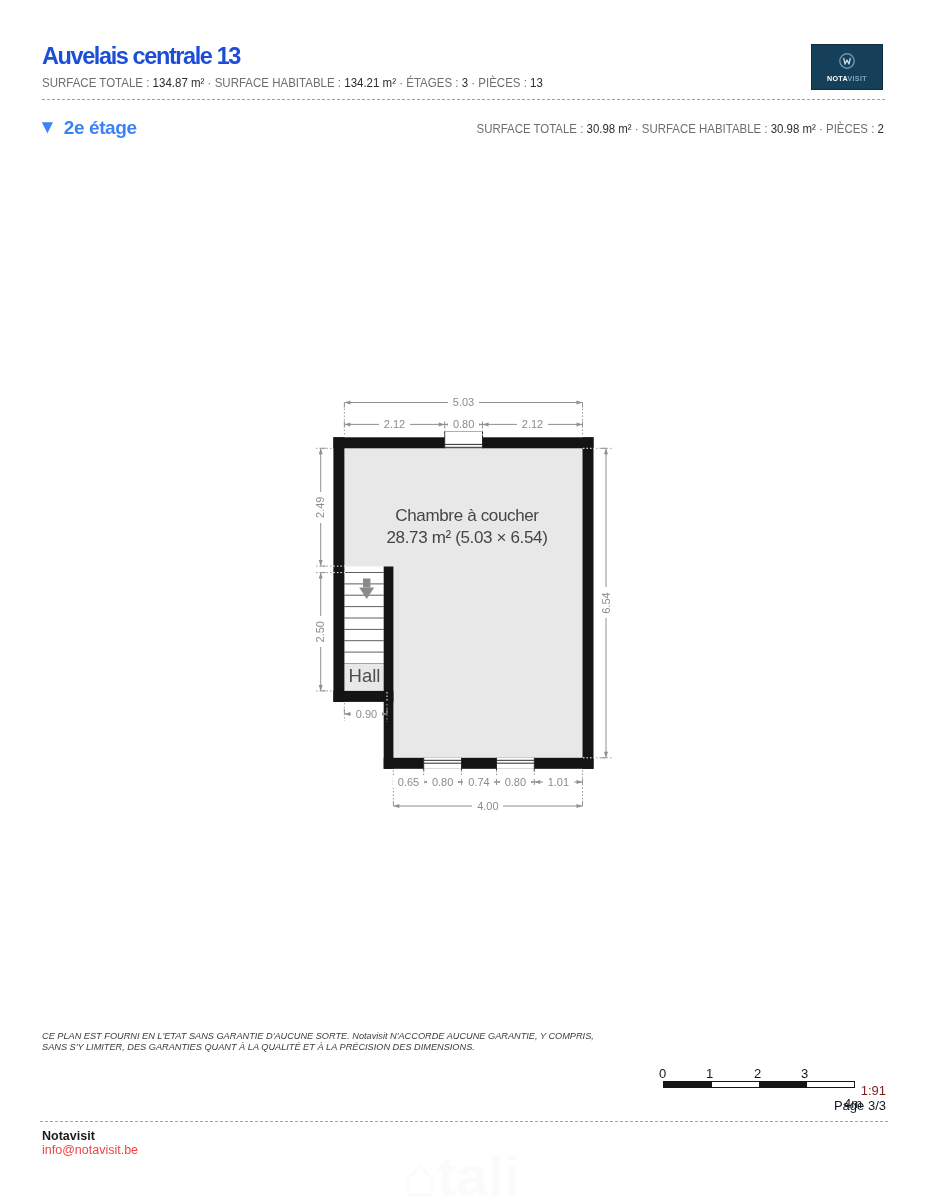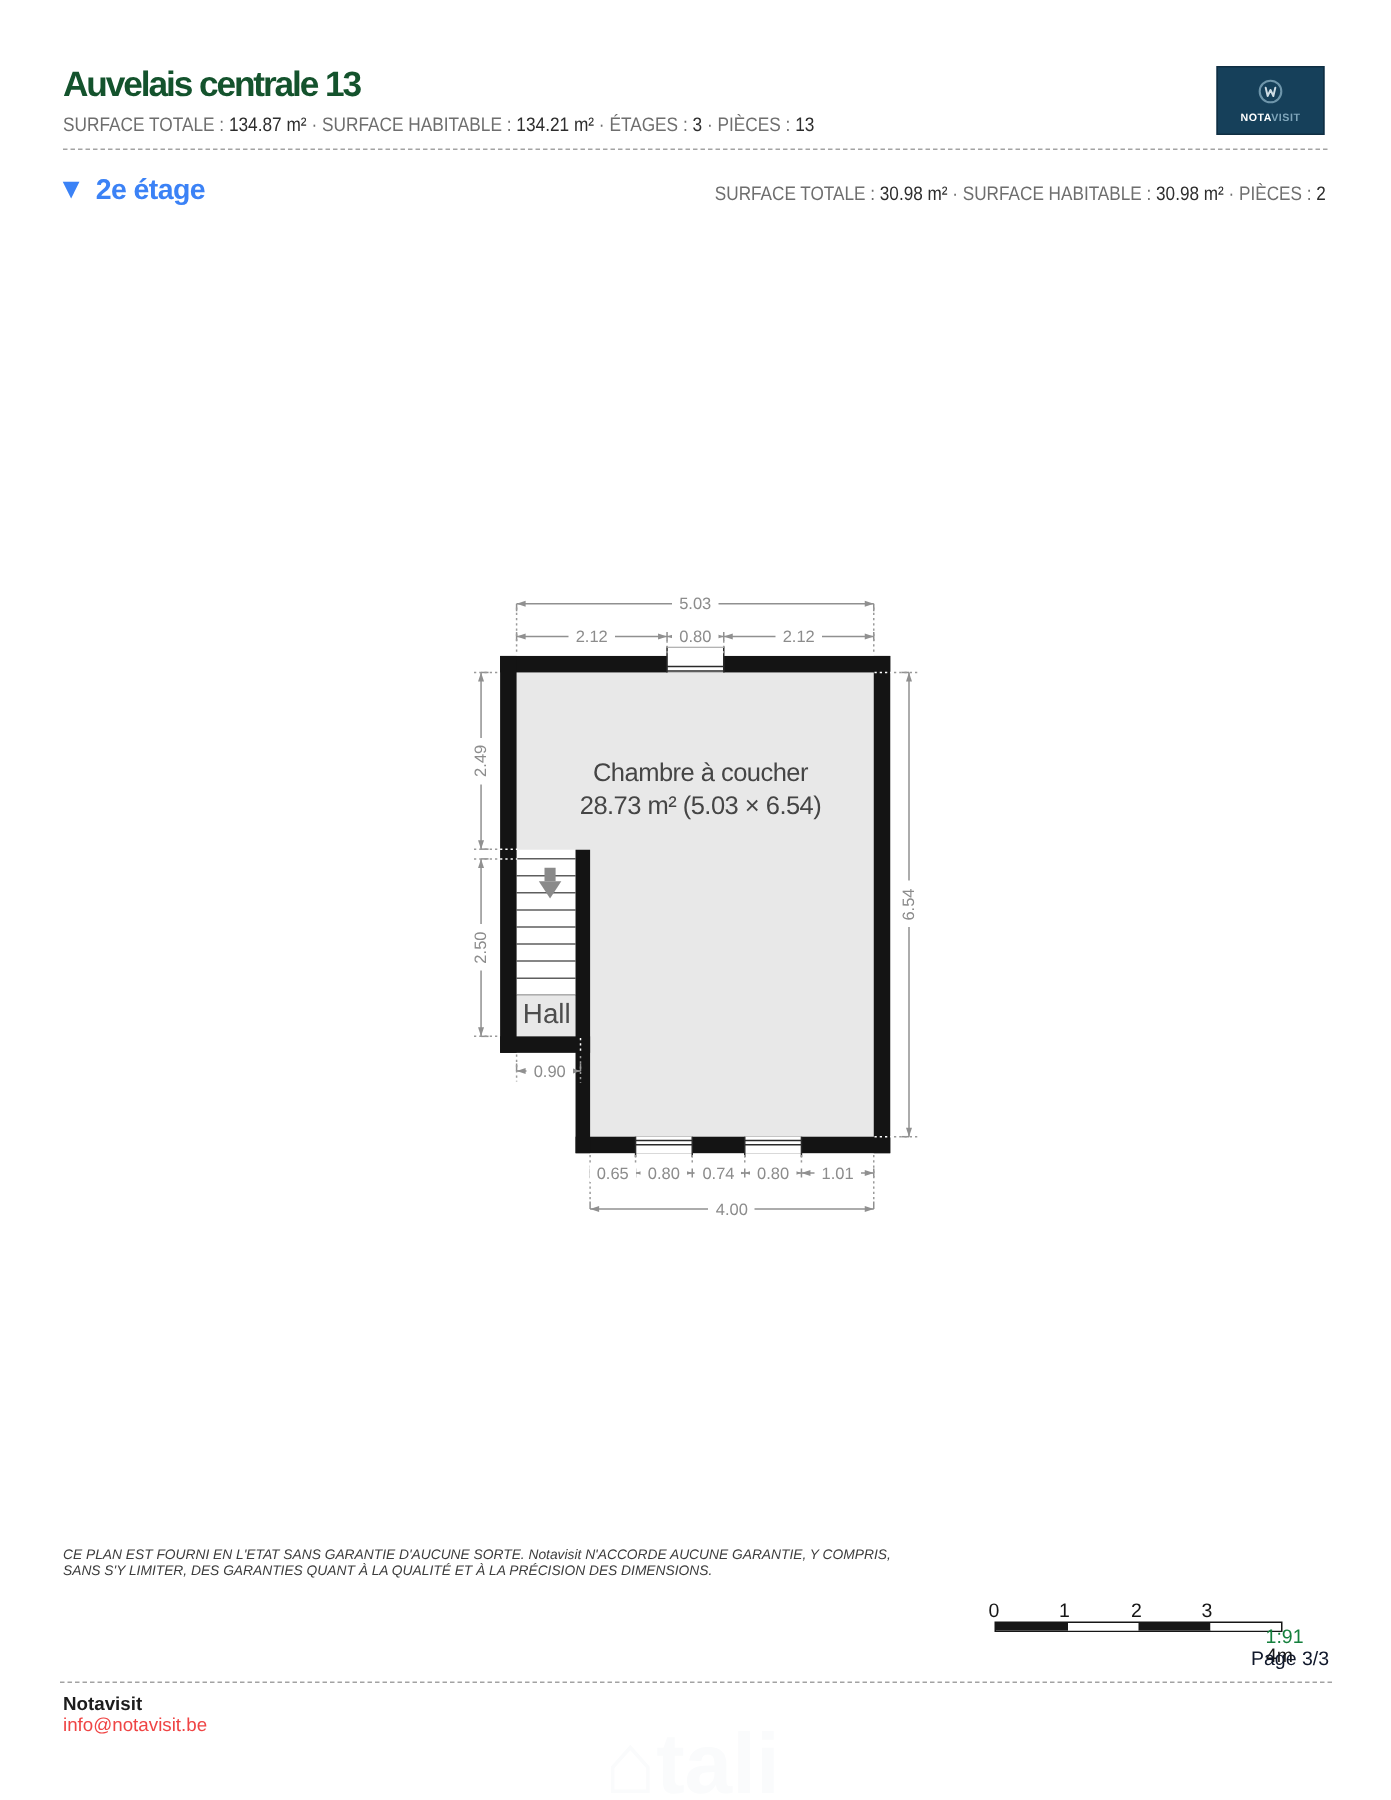--- a/index.html
+++ b/index.html
@@ -3,21 +3,21 @@
 <meta charset="utf-8">
 <style>
   html,body{margin:0;padding:0;}
   body{width:927px;height:1200px;background:#ffffff;position:relative;
        font-family:"Liberation Sans", sans-serif;overflow:hidden;}
   .abs{position:absolute;}
 </style>
 </head>
 <body>
 
-<div class="abs" style="left:42px;top:43px;font-size:23.5px;font-weight:bold;letter-spacing:-1.4px;color:#14532d;">Auvelais centrale 13</div>
+<div class="abs" style="left:42px;top:43px;font-size:23.5px;font-weight:bold;letter-spacing:-1.4px;color:#1d4ed8;">Auvelais centrale 13</div>
 
 <div class="abs" style="left:42px;top:75px;font-size:13px;color:#6e6e6e;transform:scaleX(0.885);transform-origin:left center;white-space:nowrap;">SURFACE TOTALE&nbsp;: <span style="color:#2d2d2d;">134.87 m²</span> · SURFACE HABITABLE&nbsp;: <span style="color:#2d2d2d;">134.21 m²</span> · ÉTAGES&nbsp;: <span style="color:#2d2d2d;">3</span> · PIÈCES&nbsp;: <span style="color:#2d2d2d;">13</span></div>
 
 <div class="abs" style="left:811px;top:44px;width:72px;height:46px;background:#16405a;outline:1px solid #0f2e42;outline-offset:-1px;">
   <svg width="72" height="46" viewBox="0 0 72 46">
     <circle cx="36" cy="17" r="7.2" fill="none" stroke="#6e95aa" stroke-width="1.4"></circle>
     <path d="M32.8 14.5 L34.1 20 L36 16 L37.9 20 L39.2 14.5" fill="none" stroke="#cfdde5" stroke-width="1.3" stroke-linecap="round" stroke-linejoin="round"></path>
     <text x="36" y="36.5" text-anchor="middle" font-family="Liberation Sans, sans-serif" font-size="7.1" font-weight="bold" letter-spacing="0.35"><tspan fill="#ffffff">NOTA</tspan><tspan fill="#7fa5ba">VISIT</tspan></text>
   </svg>
 </div>
@@ -245,21 +245,21 @@
   <div class="abs" style="left:138px;top:0;font-size:13px;color:#161616;">3</div>
   <div class="abs" style="left:181px;top:0;font-size:13px;color:#161616;margin-top:30px;">4m</div>
   <div class="abs" style="left:0;top:15px;width:190.3px;height:5px;border:1px solid #161616;font-size:0;">
     <div style="float:left;width:47.6px;height:5px;background:#161616;"></div>
     <div style="float:left;width:47.6px;height:5px;background:#ffffff;"></div>
     <div style="float:left;width:47.6px;height:5px;background:#161616;"></div>
     <div style="float:left;width:47.5px;height:5px;background:#ffffff;"></div>
   </div>
 </div>
 
-<div class="abs" style="right:58px;top:1083px;font-size:13px;color:#15803d;">1:91</div>
+<div class="abs" style="right:41px;top:1083px;font-size:13px;color:#7f1d1d;">1:91</div>
 
 <div class="abs" style="right:41px;top:1098px;font-size:13px;color:#0f172a;">Page 3/3</div>
 
 <div class="abs" style="left:403px;top:1143px;width:165px;height:57px;color:#fafbfc;font-size:57px;font-weight:bold;overflow:hidden;">⌂tali</div>
 
 <div class="abs" style="left:40px;top:1121px;width:848px;border-top:1px dashed #a3a3a3;"></div>
 
 <div class="abs" style="left:42px;top:1129px;font-size:12.5px;font-weight:bold;color:#1c1c1c;">Notavisit</div>
 
 <div class="abs" style="left:42px;top:1143px;font-size:12.5px;color:#ef4444;">info@notavisit.be</div>

